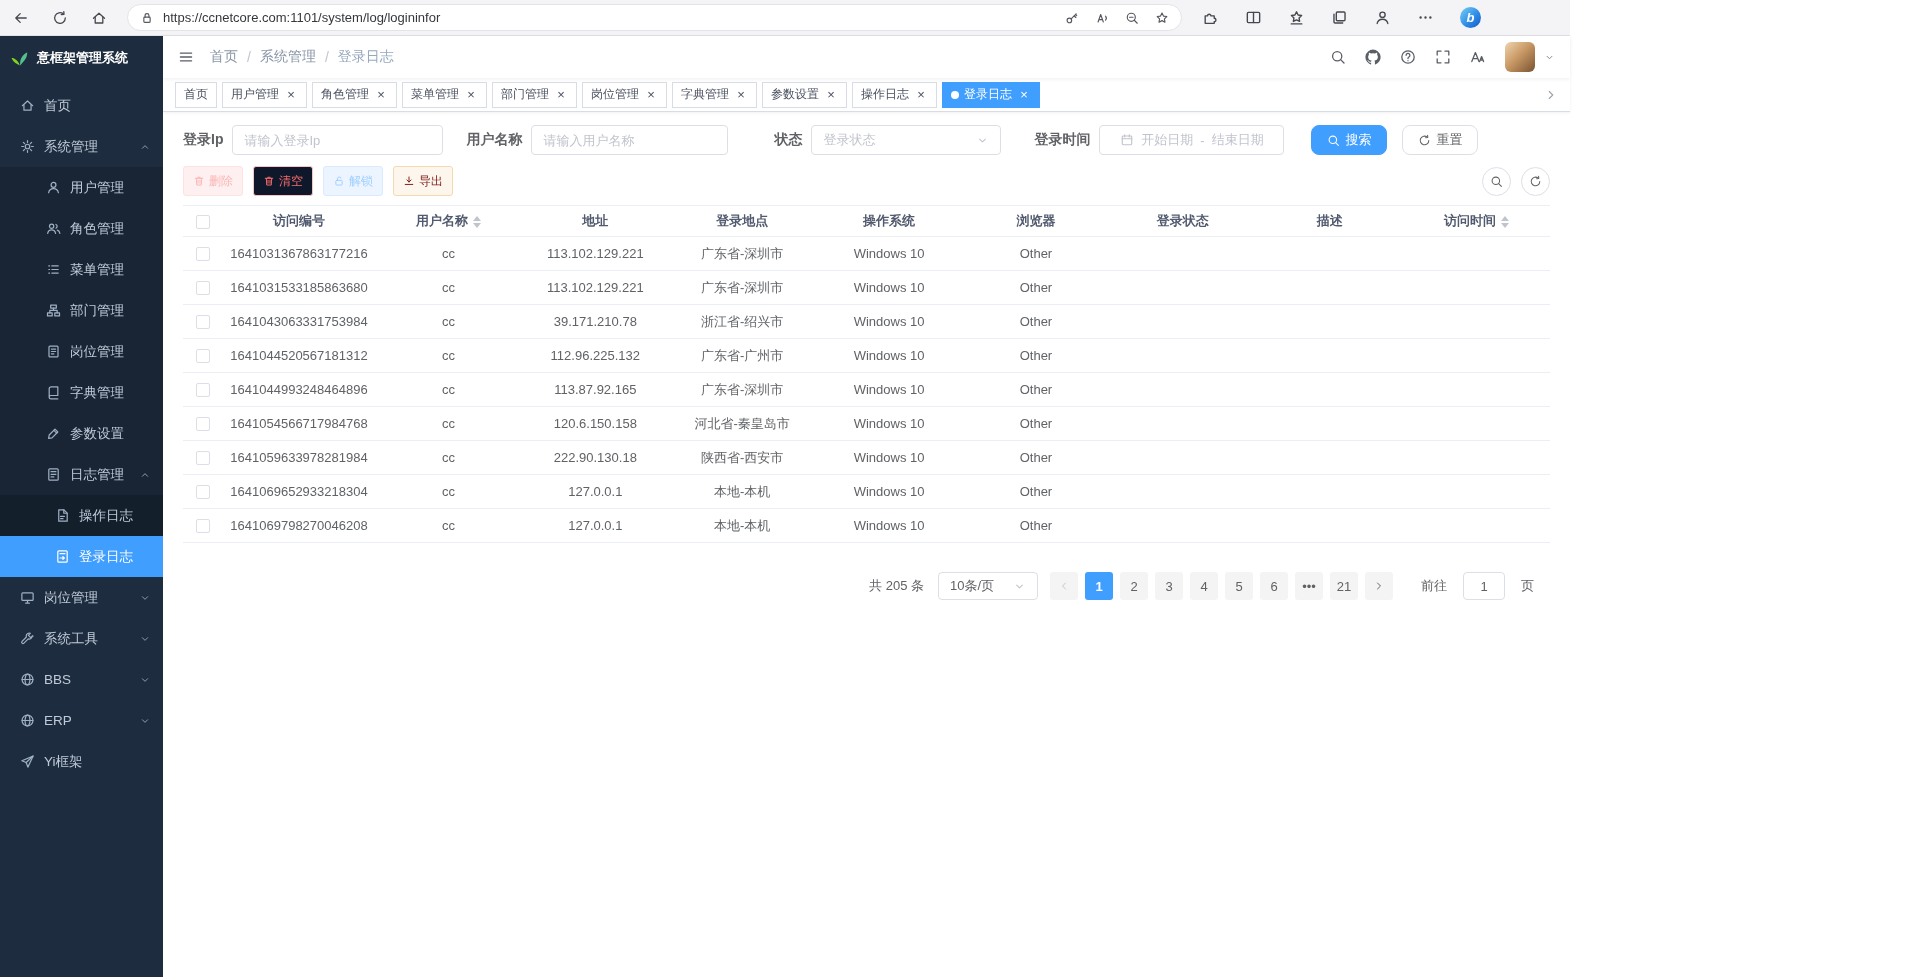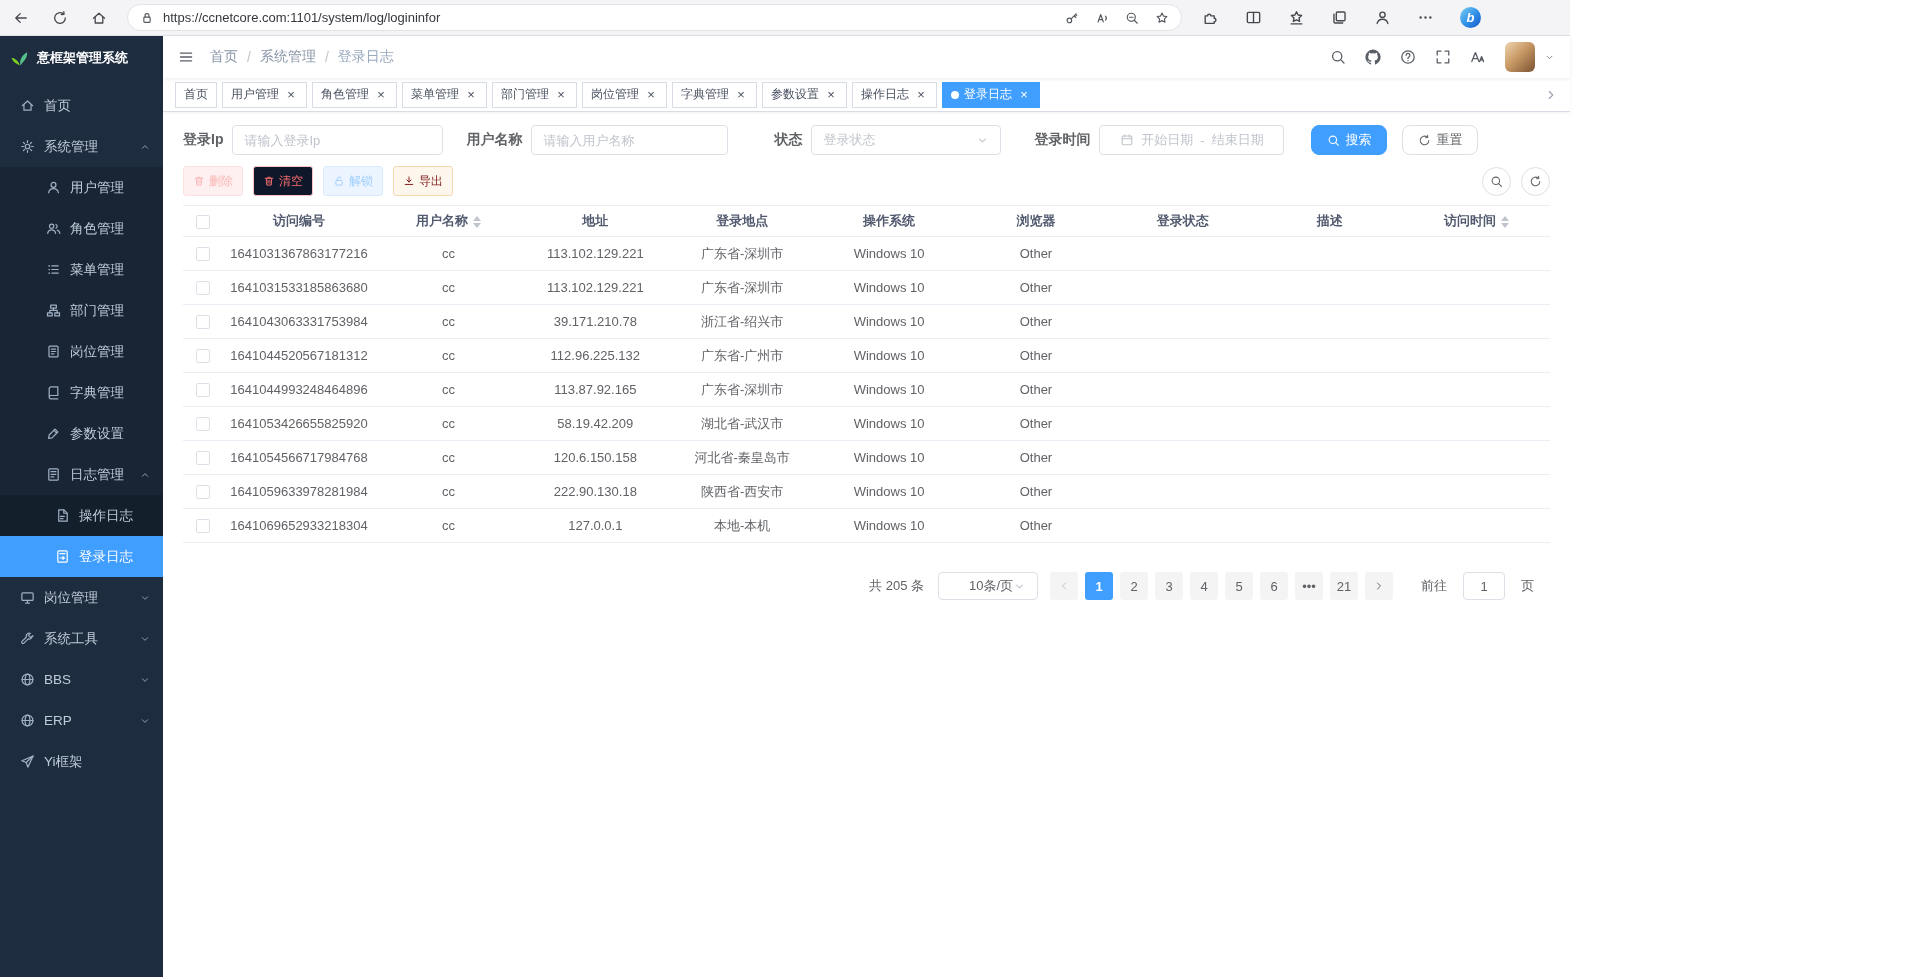--- a/index.html
+++ b/index.html
@@ -95,21 +95,21 @@
 .log-table td{height:34px;font-size:13px;color:#606266;border-bottom:1px solid #ebeef5;text-align:center;padding:0 4px;white-space:nowrap;overflow:hidden;text-overflow:ellipsis}
 .checkbox{display:inline-block;width:14px;height:14px;border:1px solid #dcdfe6;border-radius:2px;background:#fff;vertical-align:middle;cursor:pointer}
 .sort{display:inline-flex;flex-direction:column;margin-left:5px;vertical-align:middle}
 .sort i{width:0;height:0;border-left:4px solid transparent;border-right:4px solid transparent}
 .sort .up{border-bottom:5px solid #c0c4cc;margin-bottom:2px}
 .sort .down{border-top:5px solid #c0c4cc}
 
 
 .pagination{display:flex;align-items:center;justify-content:flex-end;margin-top:29px;font-size:13px;color:#606266}
 .total{margin-right:14px}
-.page-size{width:100px;height:28px;justify-content:flex-end;cursor:pointer}
+.page-size{width:100px;height:28px;justify-content:space-between;cursor:pointer}
 .pager{display:flex;align-items:center;gap:7px;margin:0 12px}
 .page-btn{min-width:28px;height:28px;padding:0 4px;border:none;border-radius:3px;background:#f4f4f5;color:#606266;font-size:13px;display:inline-flex;align-items:center;justify-content:center;cursor:pointer;font-family:inherit}
 .page-btn.active{background:#409eff;color:#fff;font-weight:bold}
 .page-btn .icon{font-size:12px}
 .page-btn.disabled{color:#c0c4cc;cursor:not-allowed}
 .jump-label{margin:0 16px;white-space:nowrap}
 .jump-input{width:42px;height:28px;border:1px solid #dcdfe6;border-radius:4px;text-align:center;font-size:13px;color:#606266;outline:none;font-family:inherit}
 </style>
 </head>
 <body>
@@ -714,32 +714,20 @@
                 <td>113.87.92.165</td>
                 <td>广东省-深圳市</td>
                 <td>Windows 10</td>
                 <td>Other</td>
                 <td></td>
                 <td></td>
                 <td></td>
               </tr>
               <tr>
                 <td><span class="checkbox"></span></td>
-                <td>1641053426655825920</td>
-                <td>cc</td>
-                <td>58.19.42.209</td>
-                <td>湖北省-武汉市</td>
-                <td>Windows 10</td>
-                <td>Other</td>
-                <td></td>
-                <td></td>
-                <td></td>
-              </tr>
-              <tr>
-                <td><span class="checkbox"></span></td>
                 <td>1641054566717984768</td>
                 <td>cc</td>
                 <td>120.6.150.158</td>
                 <td>河北省-秦皇岛市</td>
                 <td>Windows 10</td>
                 <td>Other</td>
                 <td></td>
                 <td></td>
                 <td></td>
               </tr>
@@ -751,20 +739,32 @@
                 <td>陕西省-西安市</td>
                 <td>Windows 10</td>
                 <td>Other</td>
                 <td></td>
                 <td></td>
                 <td></td>
               </tr>
               <tr>
                 <td><span class="checkbox"></span></td>
                 <td>1641069652933218304</td>
+                <td>cc</td>
+                <td>127.0.0.1</td>
+                <td>本地-本机</td>
+                <td>Windows 10</td>
+                <td>Other</td>
+                <td></td>
+                <td></td>
+                <td></td>
+              </tr>
+              <tr>
+                <td><span class="checkbox"></span></td>
+                <td>1641069798270046208</td>
                 <td>cc</td>
                 <td>127.0.0.1</td>
                 <td>本地-本机</td>
                 <td>Windows 10</td>
                 <td>Other</td>
                 <td></td>
                 <td></td>
                 <td></td>
               </tr>
             </tbody>

